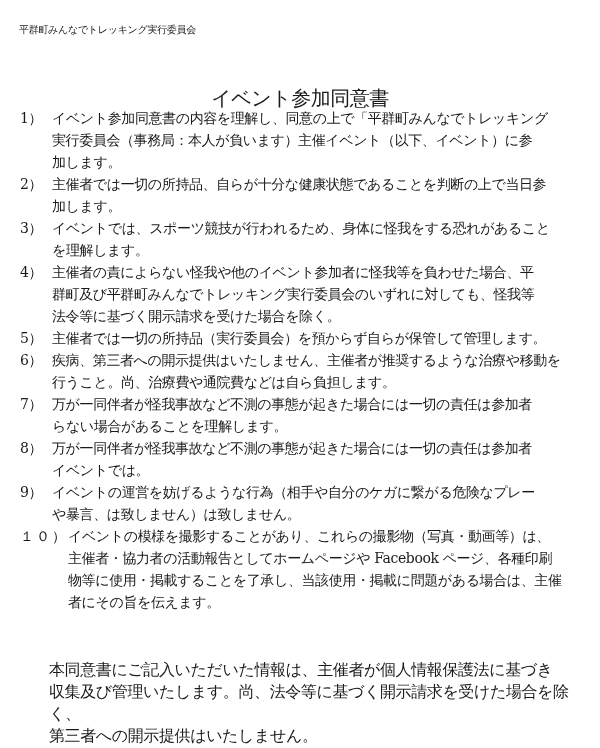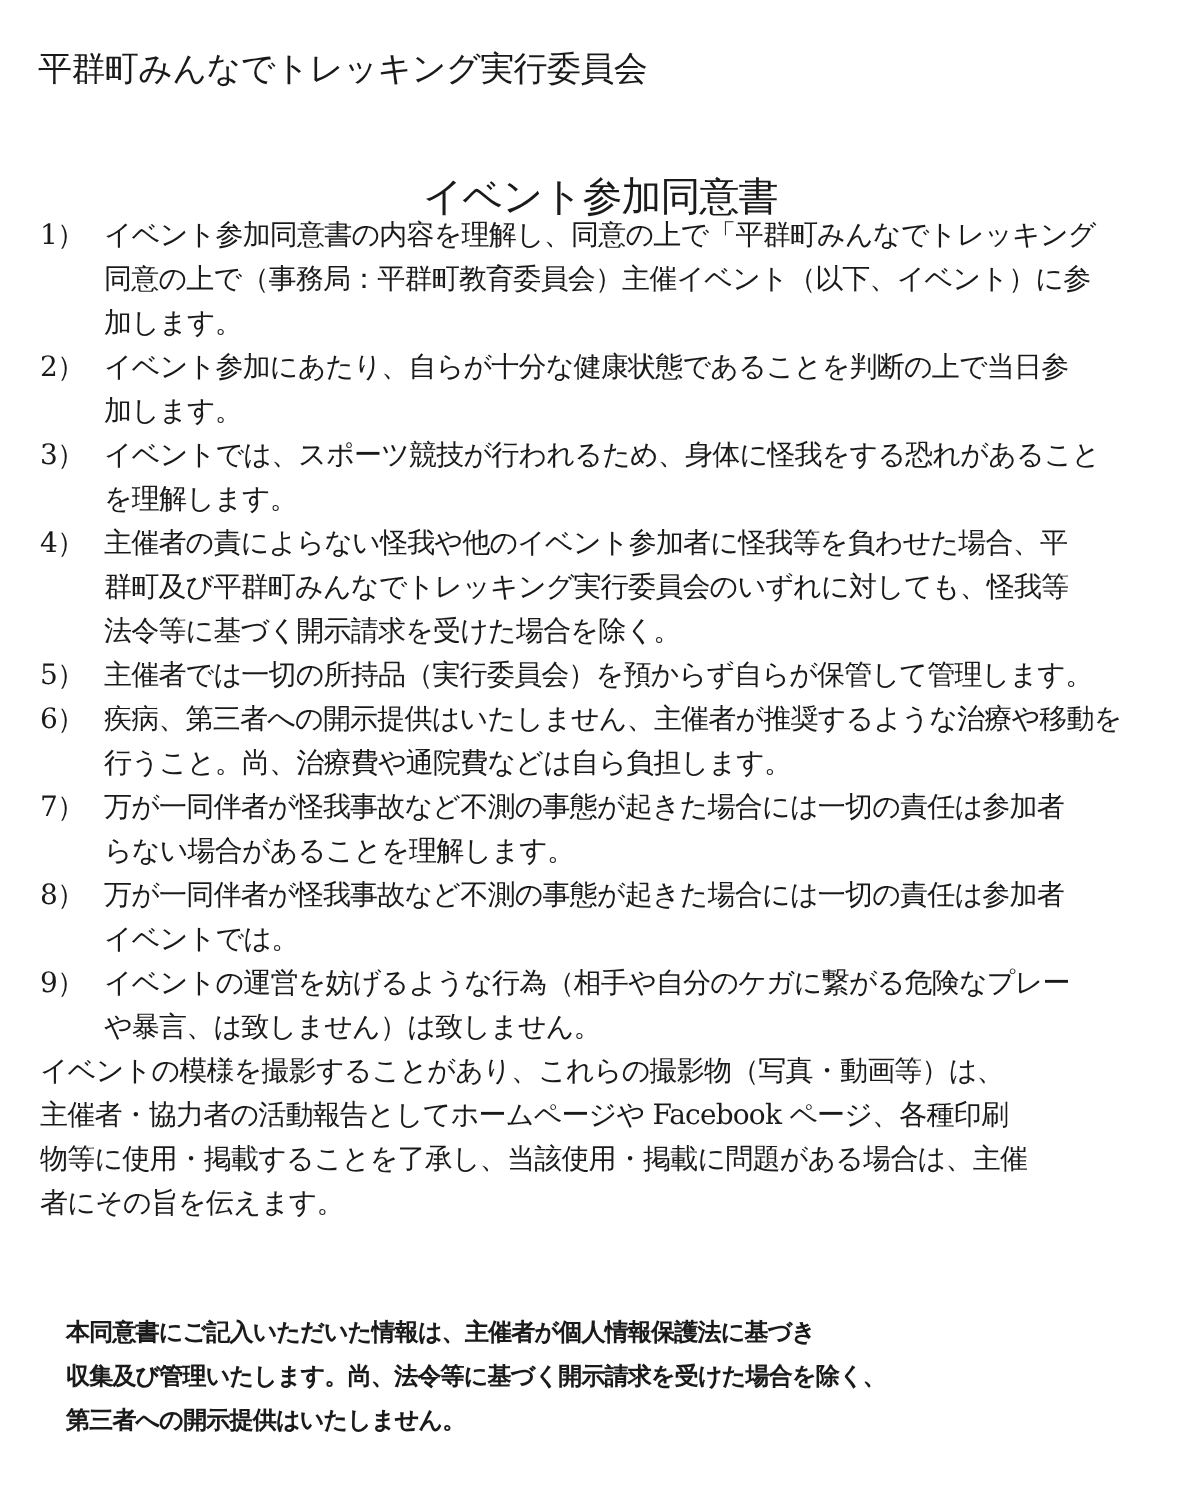--- a/index.html
+++ b/index.html
@@ -12,21 +12,21 @@
       height: 748px;
       position: relative;
       overflow: hidden;
       font-family: "DejaVu Serif", "Liberation Serif", serif;
       color: #1a1a1a;
     }
     .org {
       position: absolute;
       left: 19px;
       top: 23px;
-      font-size: 17px;
+      font-size: 10px;
       letter-spacing: -0.3px;
     }
     .title {
       position: absolute;
       left: 0;
       width: 600px;
       top: 72px;
       text-align: center;
       font-size: 20px;
       font-family: Liberation Sans, sans-serif;
@@ -55,46 +55,45 @@
     .num.wide {
       flex: 0 0 32px;
       letter-spacing: 2px;
     }
     .text {
       flex: 1;
       white-space: pre-line;
     }
     .privacy {
       position: absolute;
-      left: 33px;
+      left: 49px;
       top: 643px;
-      font-size: 12px;
+      font-size: 16px;
       line-height: 22px;
       letter-spacing: -0.4px;
       white-space: pre-line;
-      font-weight: bold;
     }
   </style>
 </head>
 <body>
 
 <div class="org">平群町みんなでトレッキング実行委員会</div>
 
 <h1 class="title">イベント参加同意書</h1>
 
 <ol class="list">
   <li class="item">
     <span class="num">1）</span>
     <span class="text">イベント参加同意書の内容を理解し、同意の上で「平群町みんなでトレッキング
-同意の上で（事務局：平群町教育委員会）主催イベント（以下、イベント）に参
+実行委員会（事務局：本人が負います）主催イベント（以下、イベント）に参
 加します。</span>
   </li>
   <li class="item">
     <span class="num">2）</span>
-    <span class="text">イベント参加にあたり、自らが十分な健康状態であることを判断の上で当日参
+    <span class="text">主催者では一切の所持品、自らが十分な健康状態であることを判断の上で当日参
 加します。</span>
   </li>
   <li class="item">
     <span class="num">3）</span>
     <span class="text">イベントでは、スポーツ競技が行われるため、身体に怪我をする恐れがあること
 を理解します。</span>
   </li>
   <li class="item">
     <span class="num">4）</span>
     <span class="text">主催者の責によらない怪我や他のイベント参加者に怪我等を負わせた場合、平
@@ -119,20 +118,21 @@
     <span class="num">8）</span>
     <span class="text">万が一同伴者が怪我事故など不測の事態が起きた場合には一切の責任は参加者
 イベントでは。</span>
   </li>
   <li class="item">
     <span class="num">9）</span>
     <span class="text">イベントの運営を妨げるような行為（相手や自分のケガに繋がる危険なプレー
 や暴言、は致しません）は致しません。</span>
   </li>
   <li class="item">
+    <span class="num wide">１０）</span>
     <span class="text">イベントの模様を撮影することがあり、これらの撮影物（写真・動画等）は、
 主催者・協力者の活動報告としてホームページや Facebook ページ、各種印刷
 物等に使用・掲載することを了承し、当該使用・掲載に問題がある場合は、主催
 者にその旨を伝えます。</span>
   </li>
 </ol>
 
 <p class="privacy">本同意書にご記入いただいた情報は、主催者が個人情報保護法に基づき
 収集及び管理いたします。尚、法令等に基づく開示請求を受けた場合を除く、
 第三者への開示提供はいたしません。</p>

